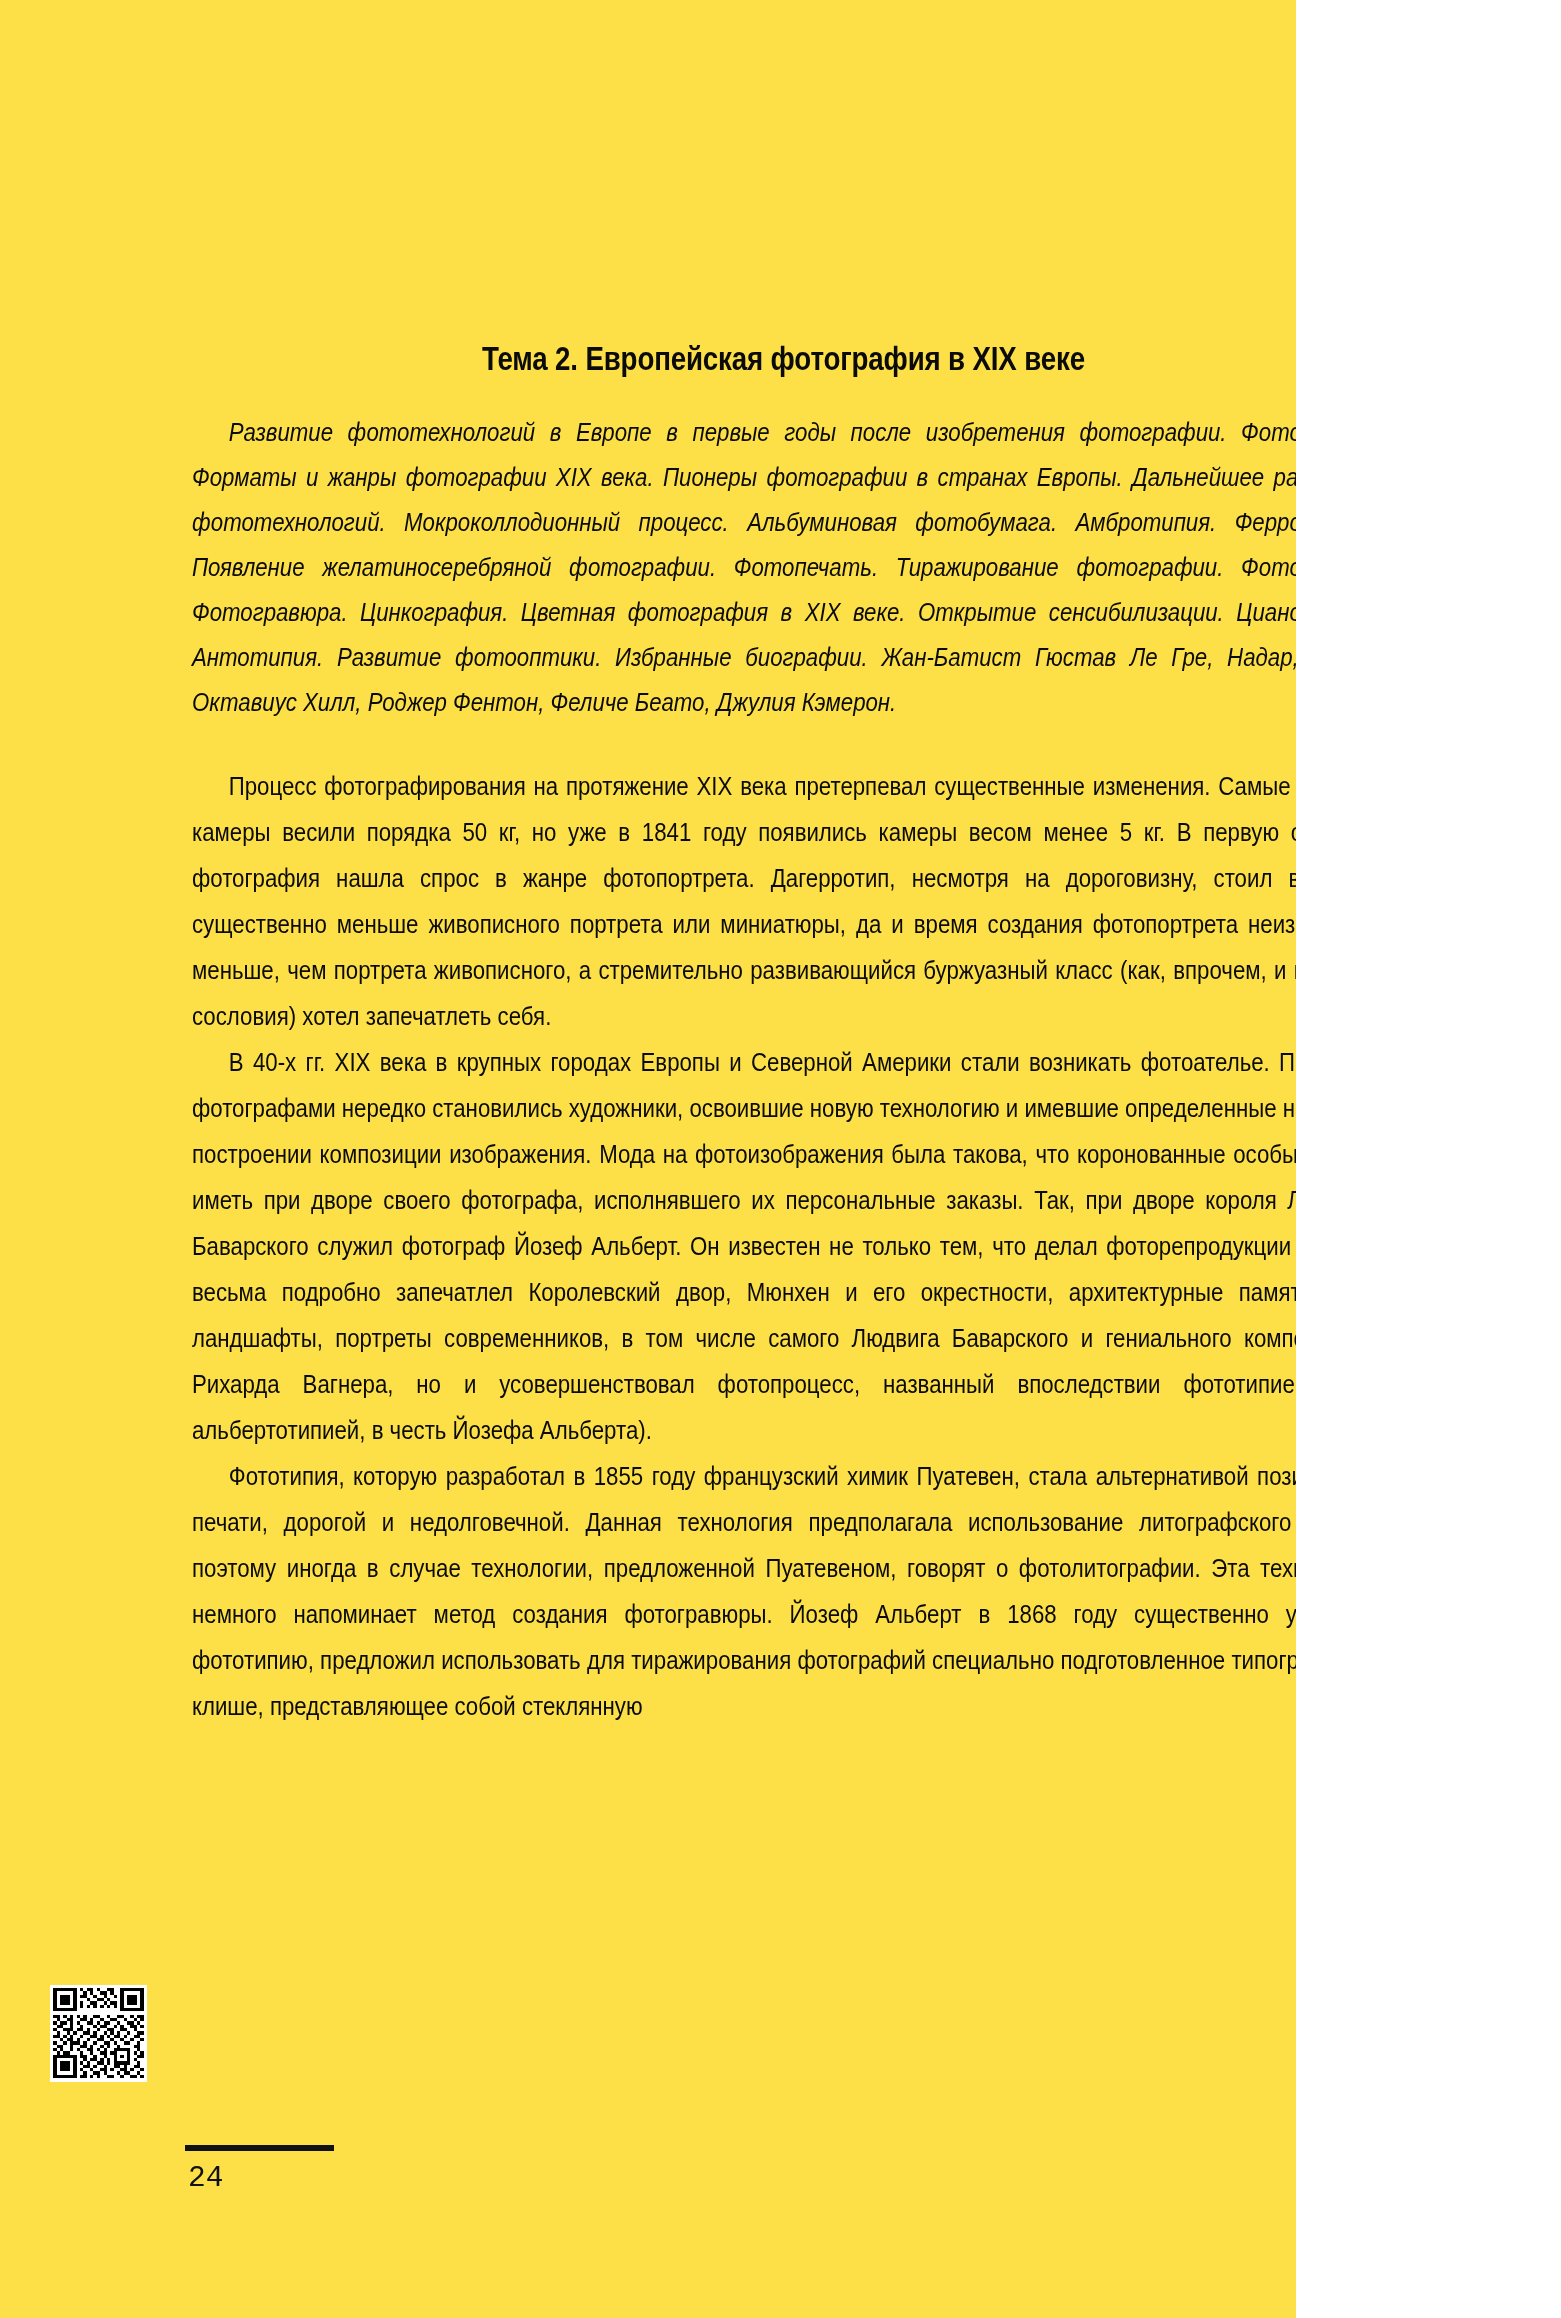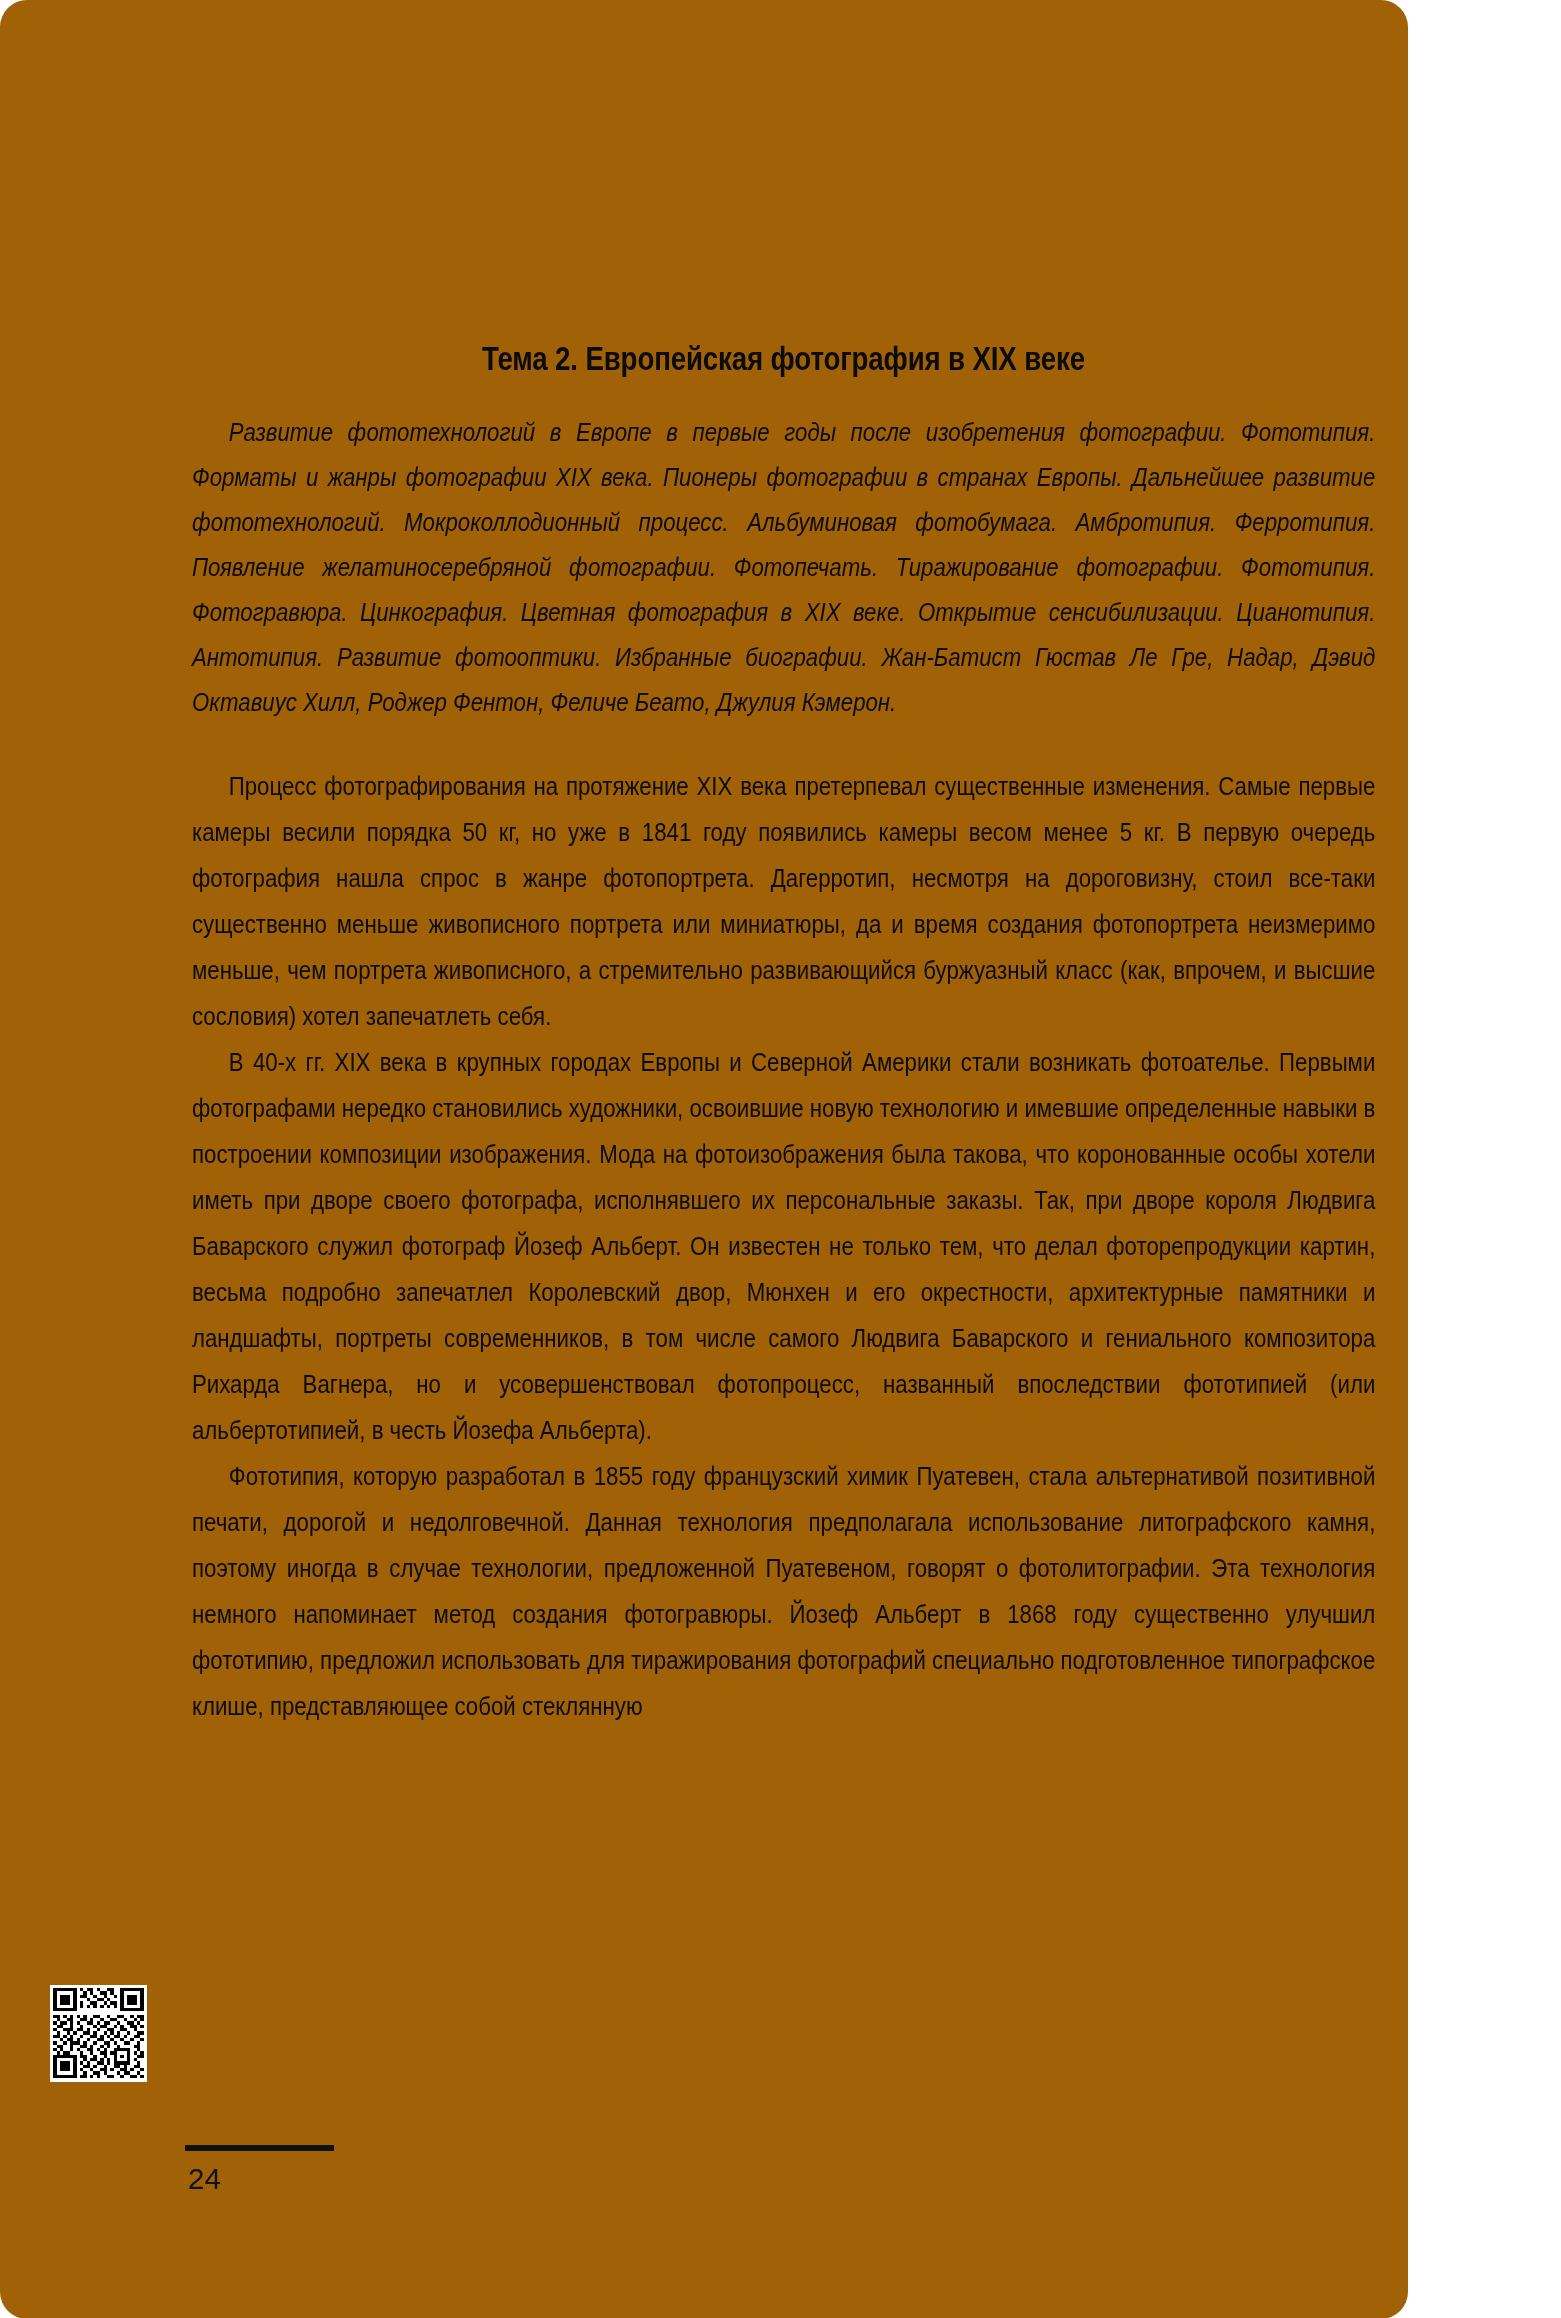--- a/index.html
+++ b/index.html
@@ -3,27 +3,26 @@
 <meta charset="utf-8">
 <style>
   html, body {
     margin: 0;
     padding: 0;
     background: #ffffff;
   }
 
   .page {
     position: relative;
-    width: 1408px;
+    width: 1296px;
     height: 2319px;
-    background: #a16207;
+    background: #fde047;
     overflow: hidden;
     font-family: "Liberation Sans", "DejaVu Sans", sans-serif;
     color: #0b0b0b;
-    border-radius: 27px;
     -webkit-font-smoothing: none;
   }
 
   
   .chapter-title {
     position: absolute;
     left: 192px;
     top: 318px;
     width: 1183px;
     text-align: center;
@@ -94,21 +93,21 @@
   }
 
   .page-number {
     position: absolute;
     left: 188px;
     top: 2161px;
     font-size: 29.5px;
     line-height: 1.2;
     font-weight: normal;
     color: #111111;
-    font-family: Liberation Sans, sans-serif;
+    font-family: Liberation Mono, monospace;
   }
 </style>
 </head>
 <body>
 
 <div class="page">
 
   <h1 class="chapter-title">Тема 2. Европейская фотография в XIX веке</h1>
 
   <div class="column">

